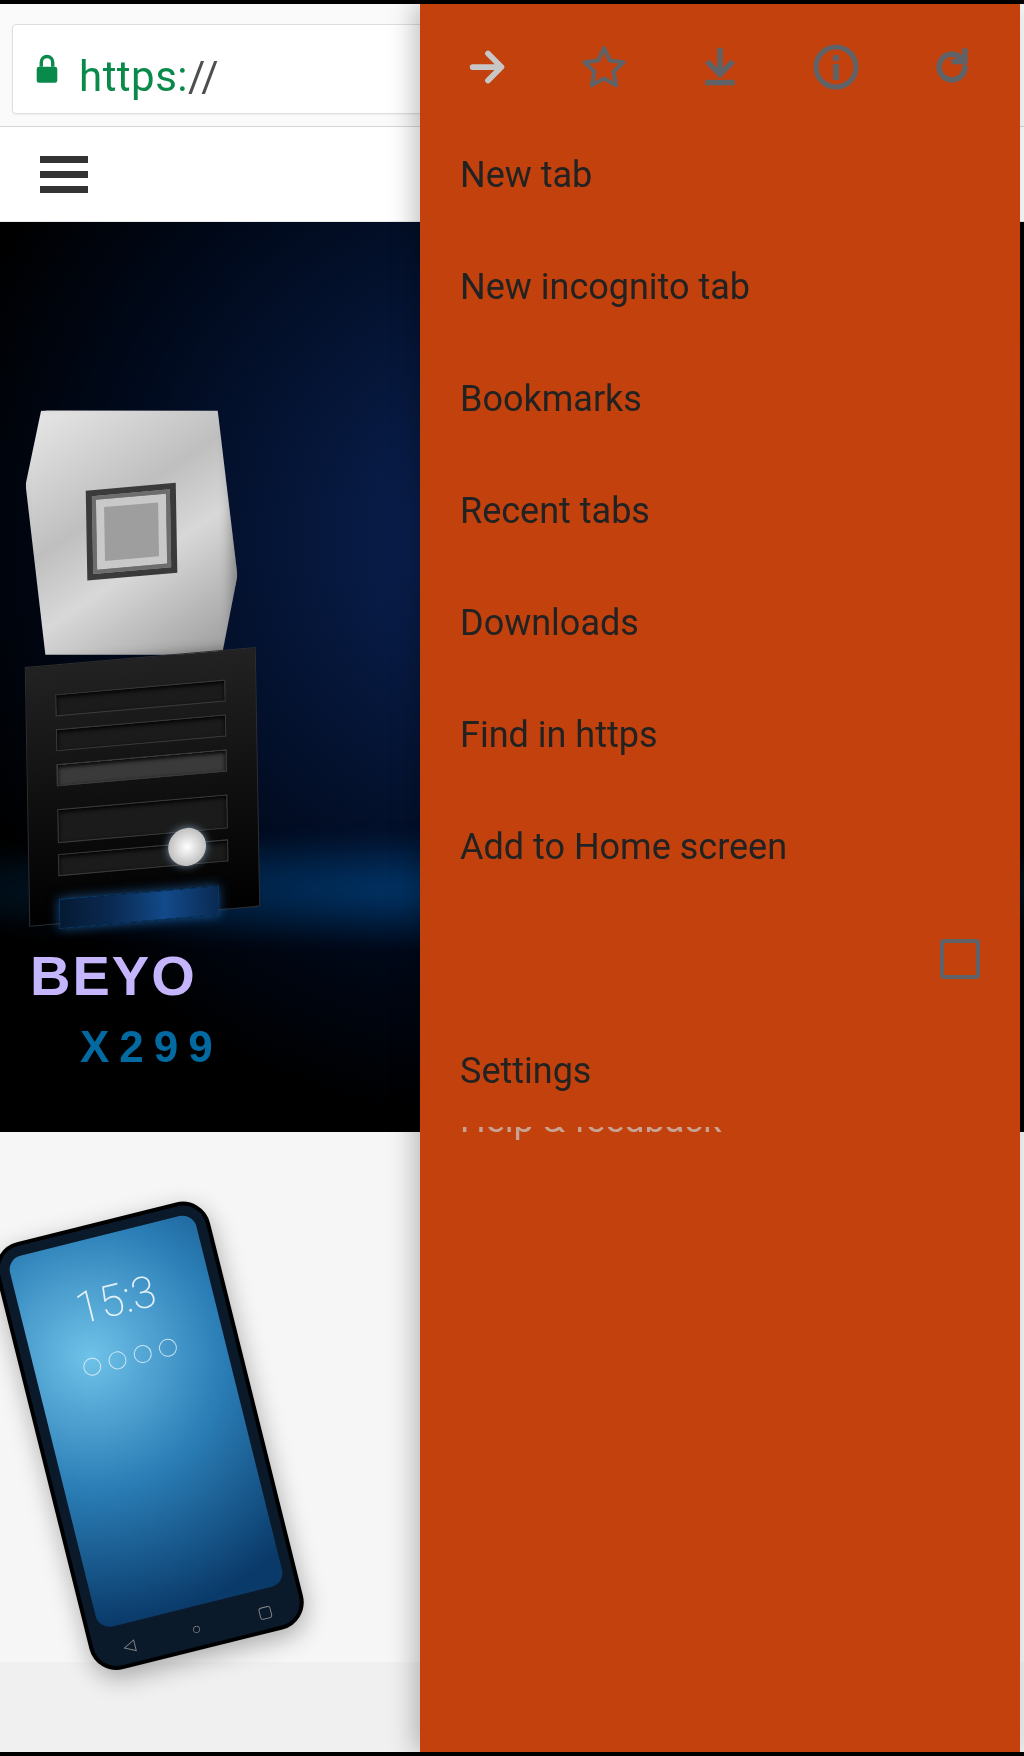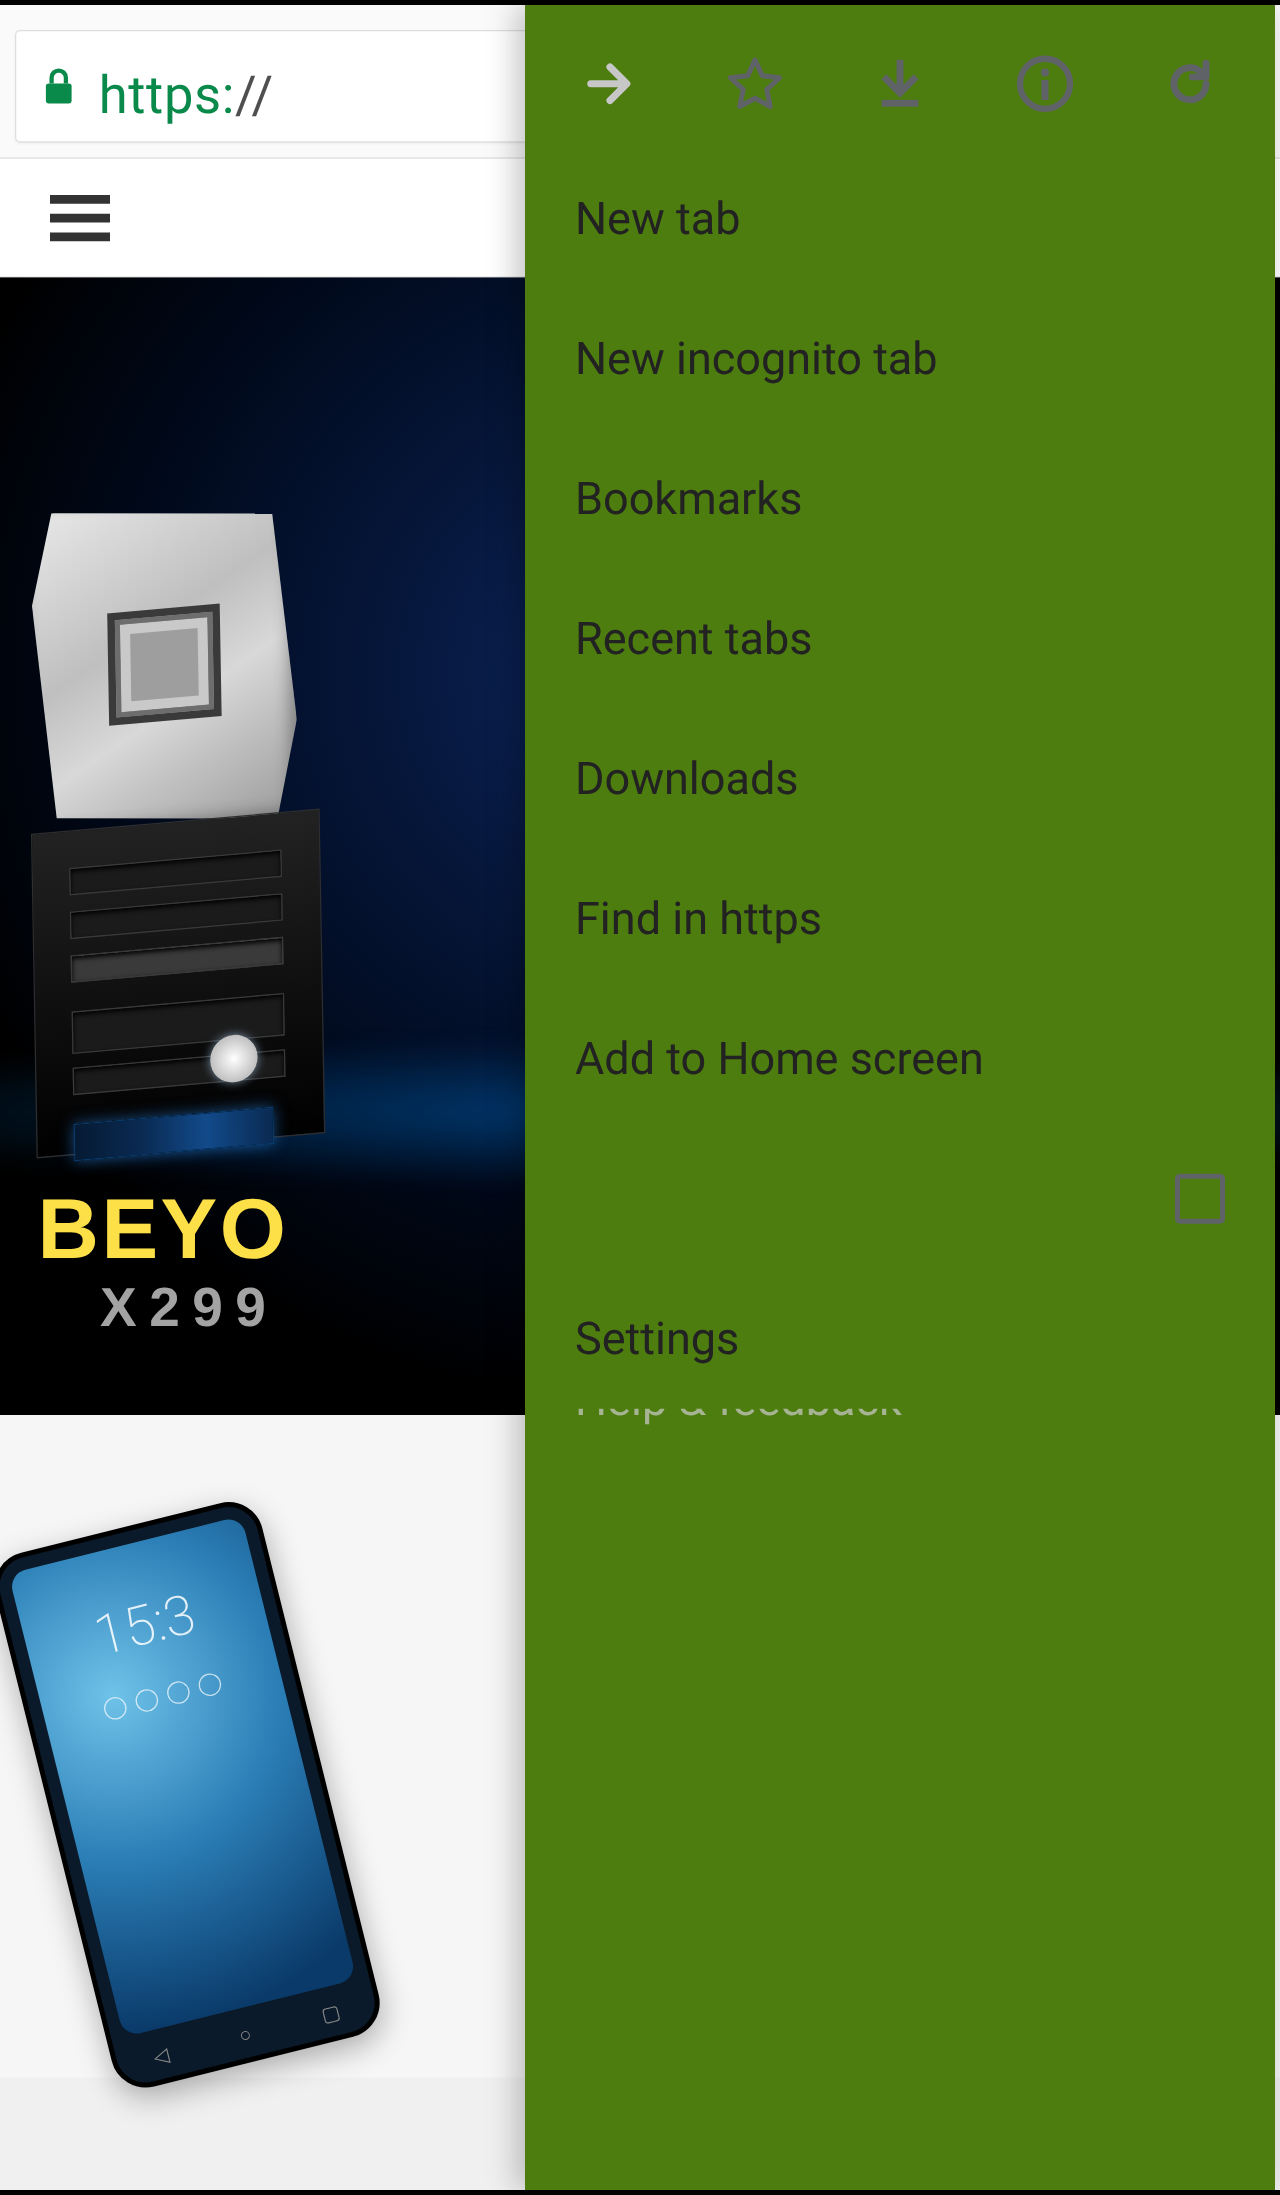--- a/index.html
+++ b/index.html
@@ -158,32 +158,33 @@
       top: 490px;
       left: 20px;
       width: 160px;
       height: 30px;
       background: linear-gradient(90deg,#051a33,#0a2a52,#124a8a,#0a2a52);
       border: 1px solid #0a3a6a;
       box-shadow: 0 0 12px rgba(50,150,255,0.5);
     }
     .hero-title {
       position: relative;
-      color: #fde047;
-      font-size: 68px;
+      color: #c4b5fd;
+      font-size: 56px;
       font-weight: 900;
       letter-spacing: 2px;
       font-family: Arial Black, Arial, sans-serif;
     }
     .hero-sub {
       position: relative;
-      color: #a3a3a3;
+      color: #0369a1;
       font-size: 44px;
       font-weight: 700;
       letter-spacing: 10px;
+      margin-top: 14px;
       margin-left: 50px;
       font-family: Arial, sans-serif;
     }
     .bottom-panel {
       background: #f6f6f6;
       height: 530px;
       display: flex;
       align-items: center;
       padding: 30px;
       gap: 40px;
@@ -246,21 +247,21 @@
       background: #000;
       clip-path: polygon(35% 0, 80% 15%, 100% 70%, 70% 100%, 0 85%, 20% 25%);
     }
     
     .menu {
       position: absolute;
       top: 4px;
       right: 4px;
       bottom: 4px;
       width: 600px;
-      background: #4d7c0f;
+      background: #c2410c;
       box-shadow: -6px 0 24px rgba(0,0,0,0.25);
       padding-top: 20px;
     }
     .menu-icons {
       display: flex;
       justify-content: space-around;
       align-items: center;
       height: 95px;
       padding: 0 10px 10px 10px;
     }

